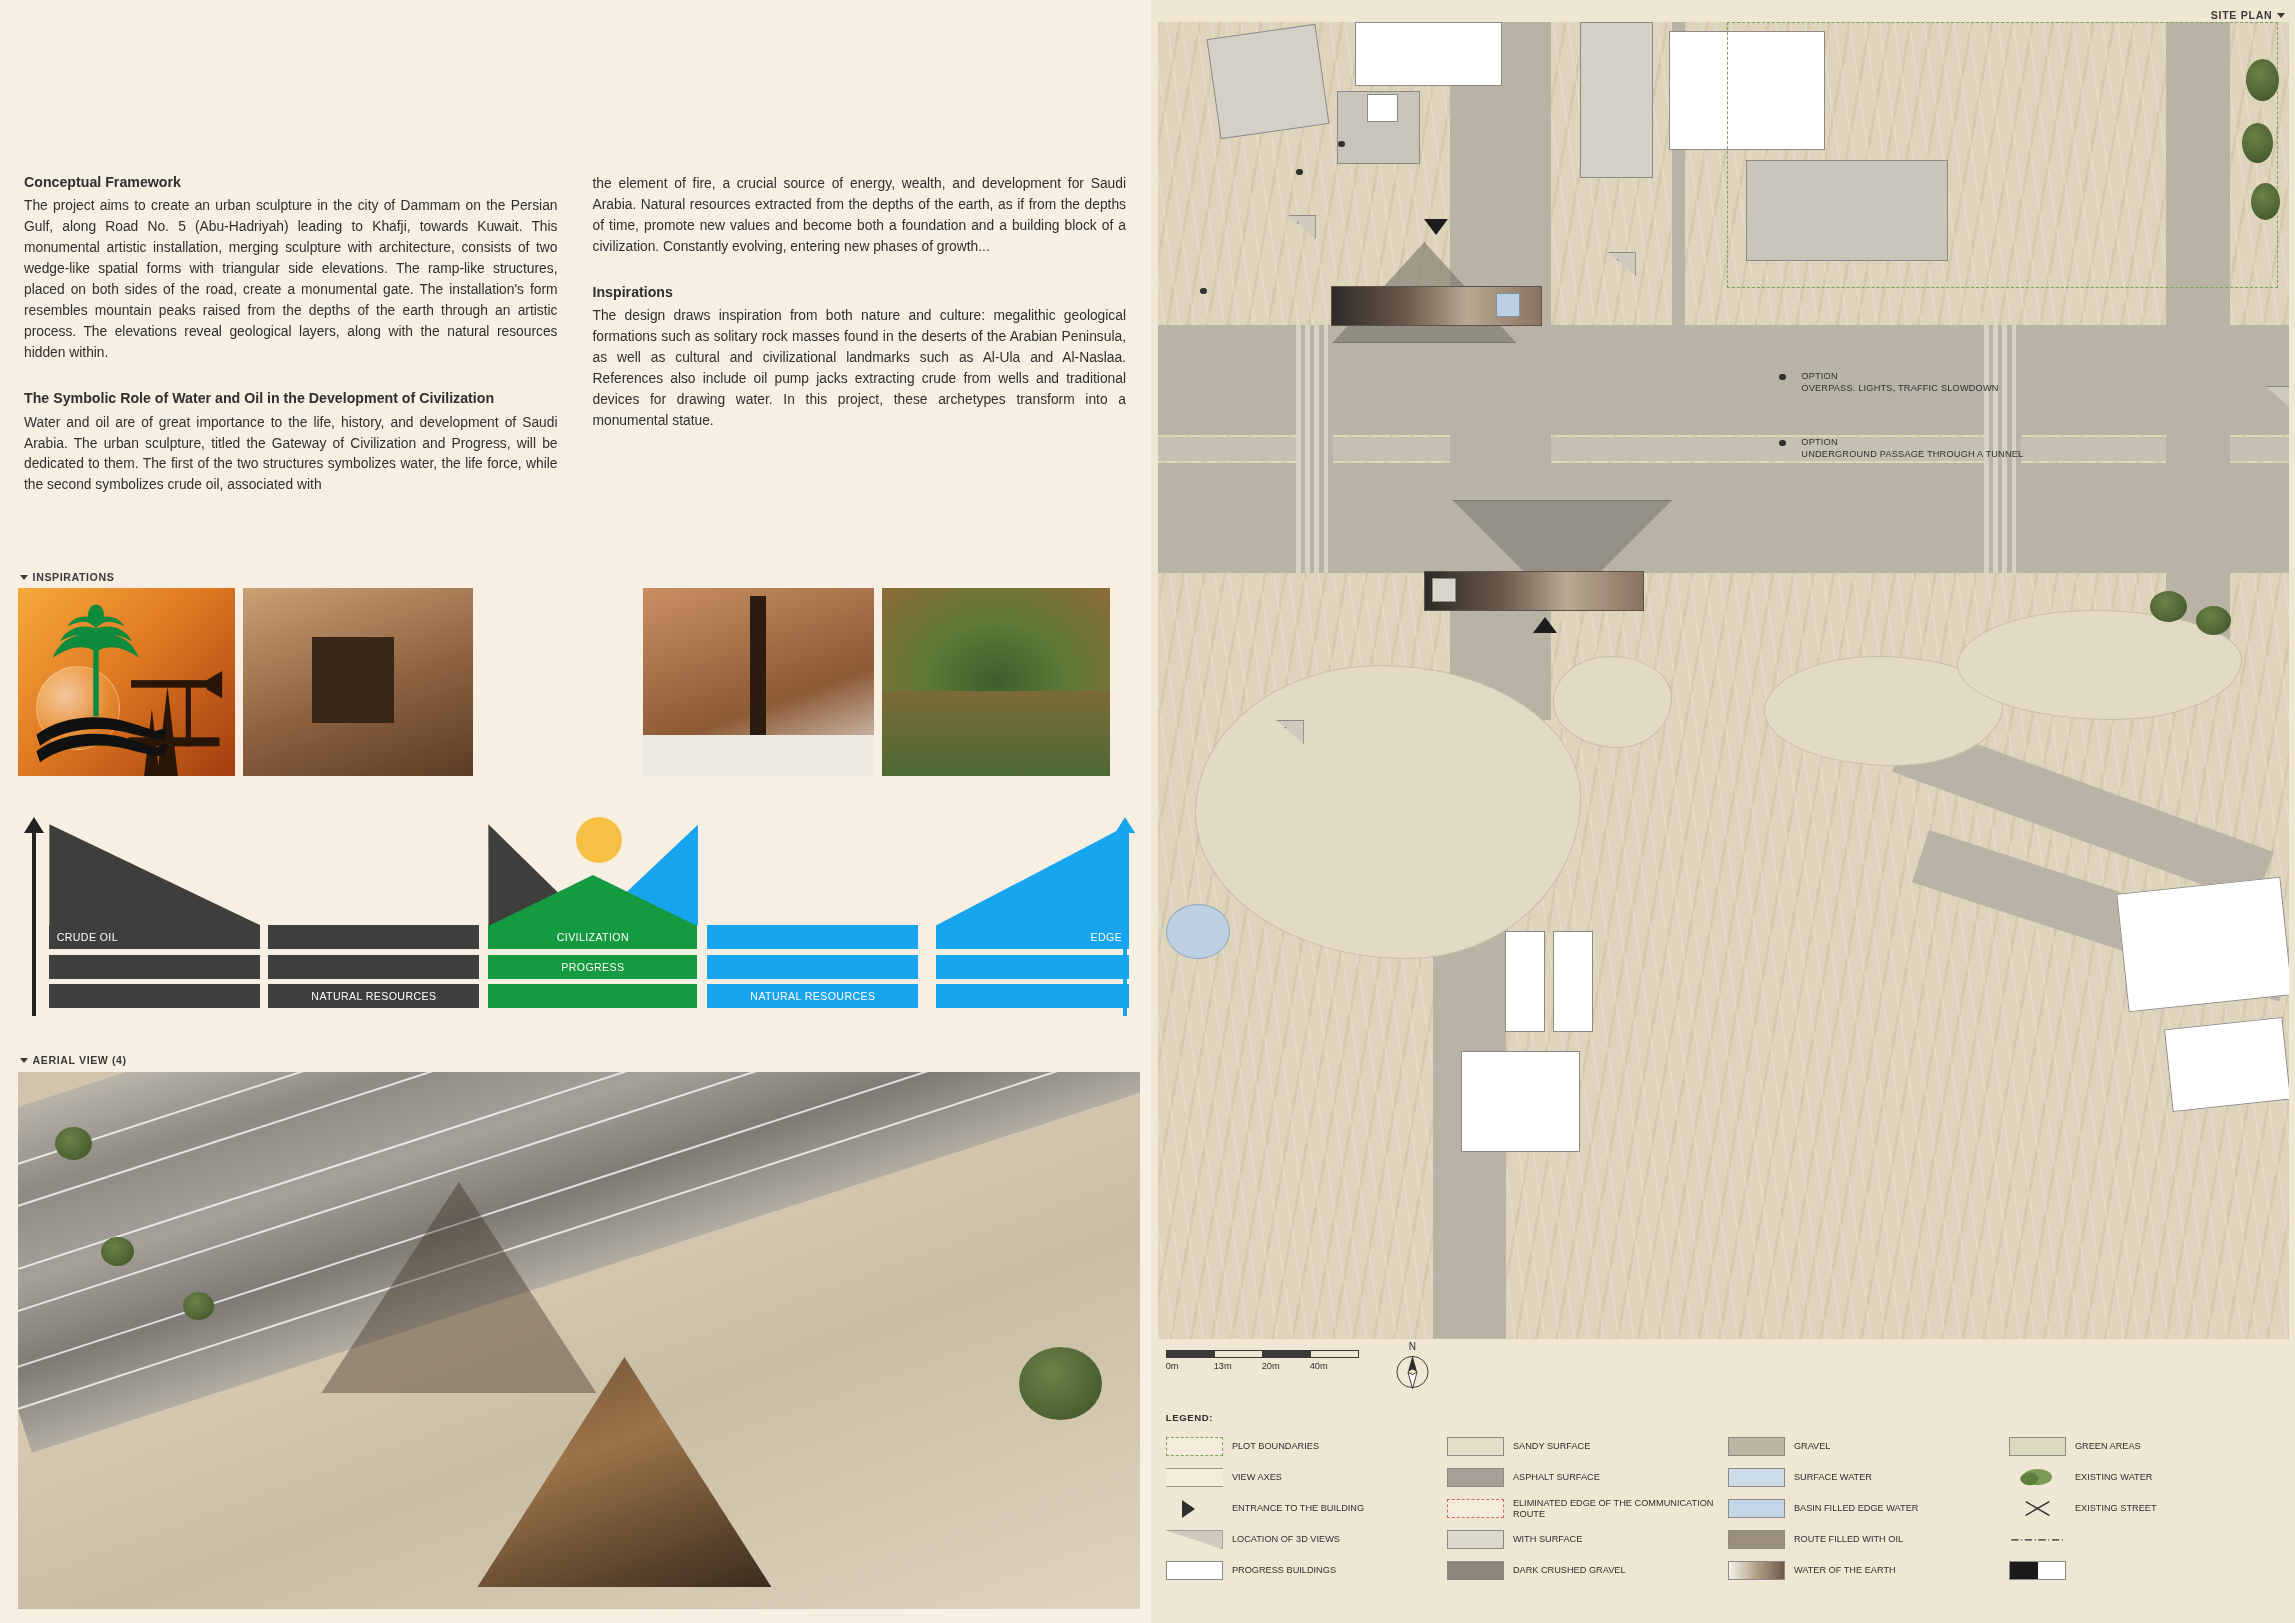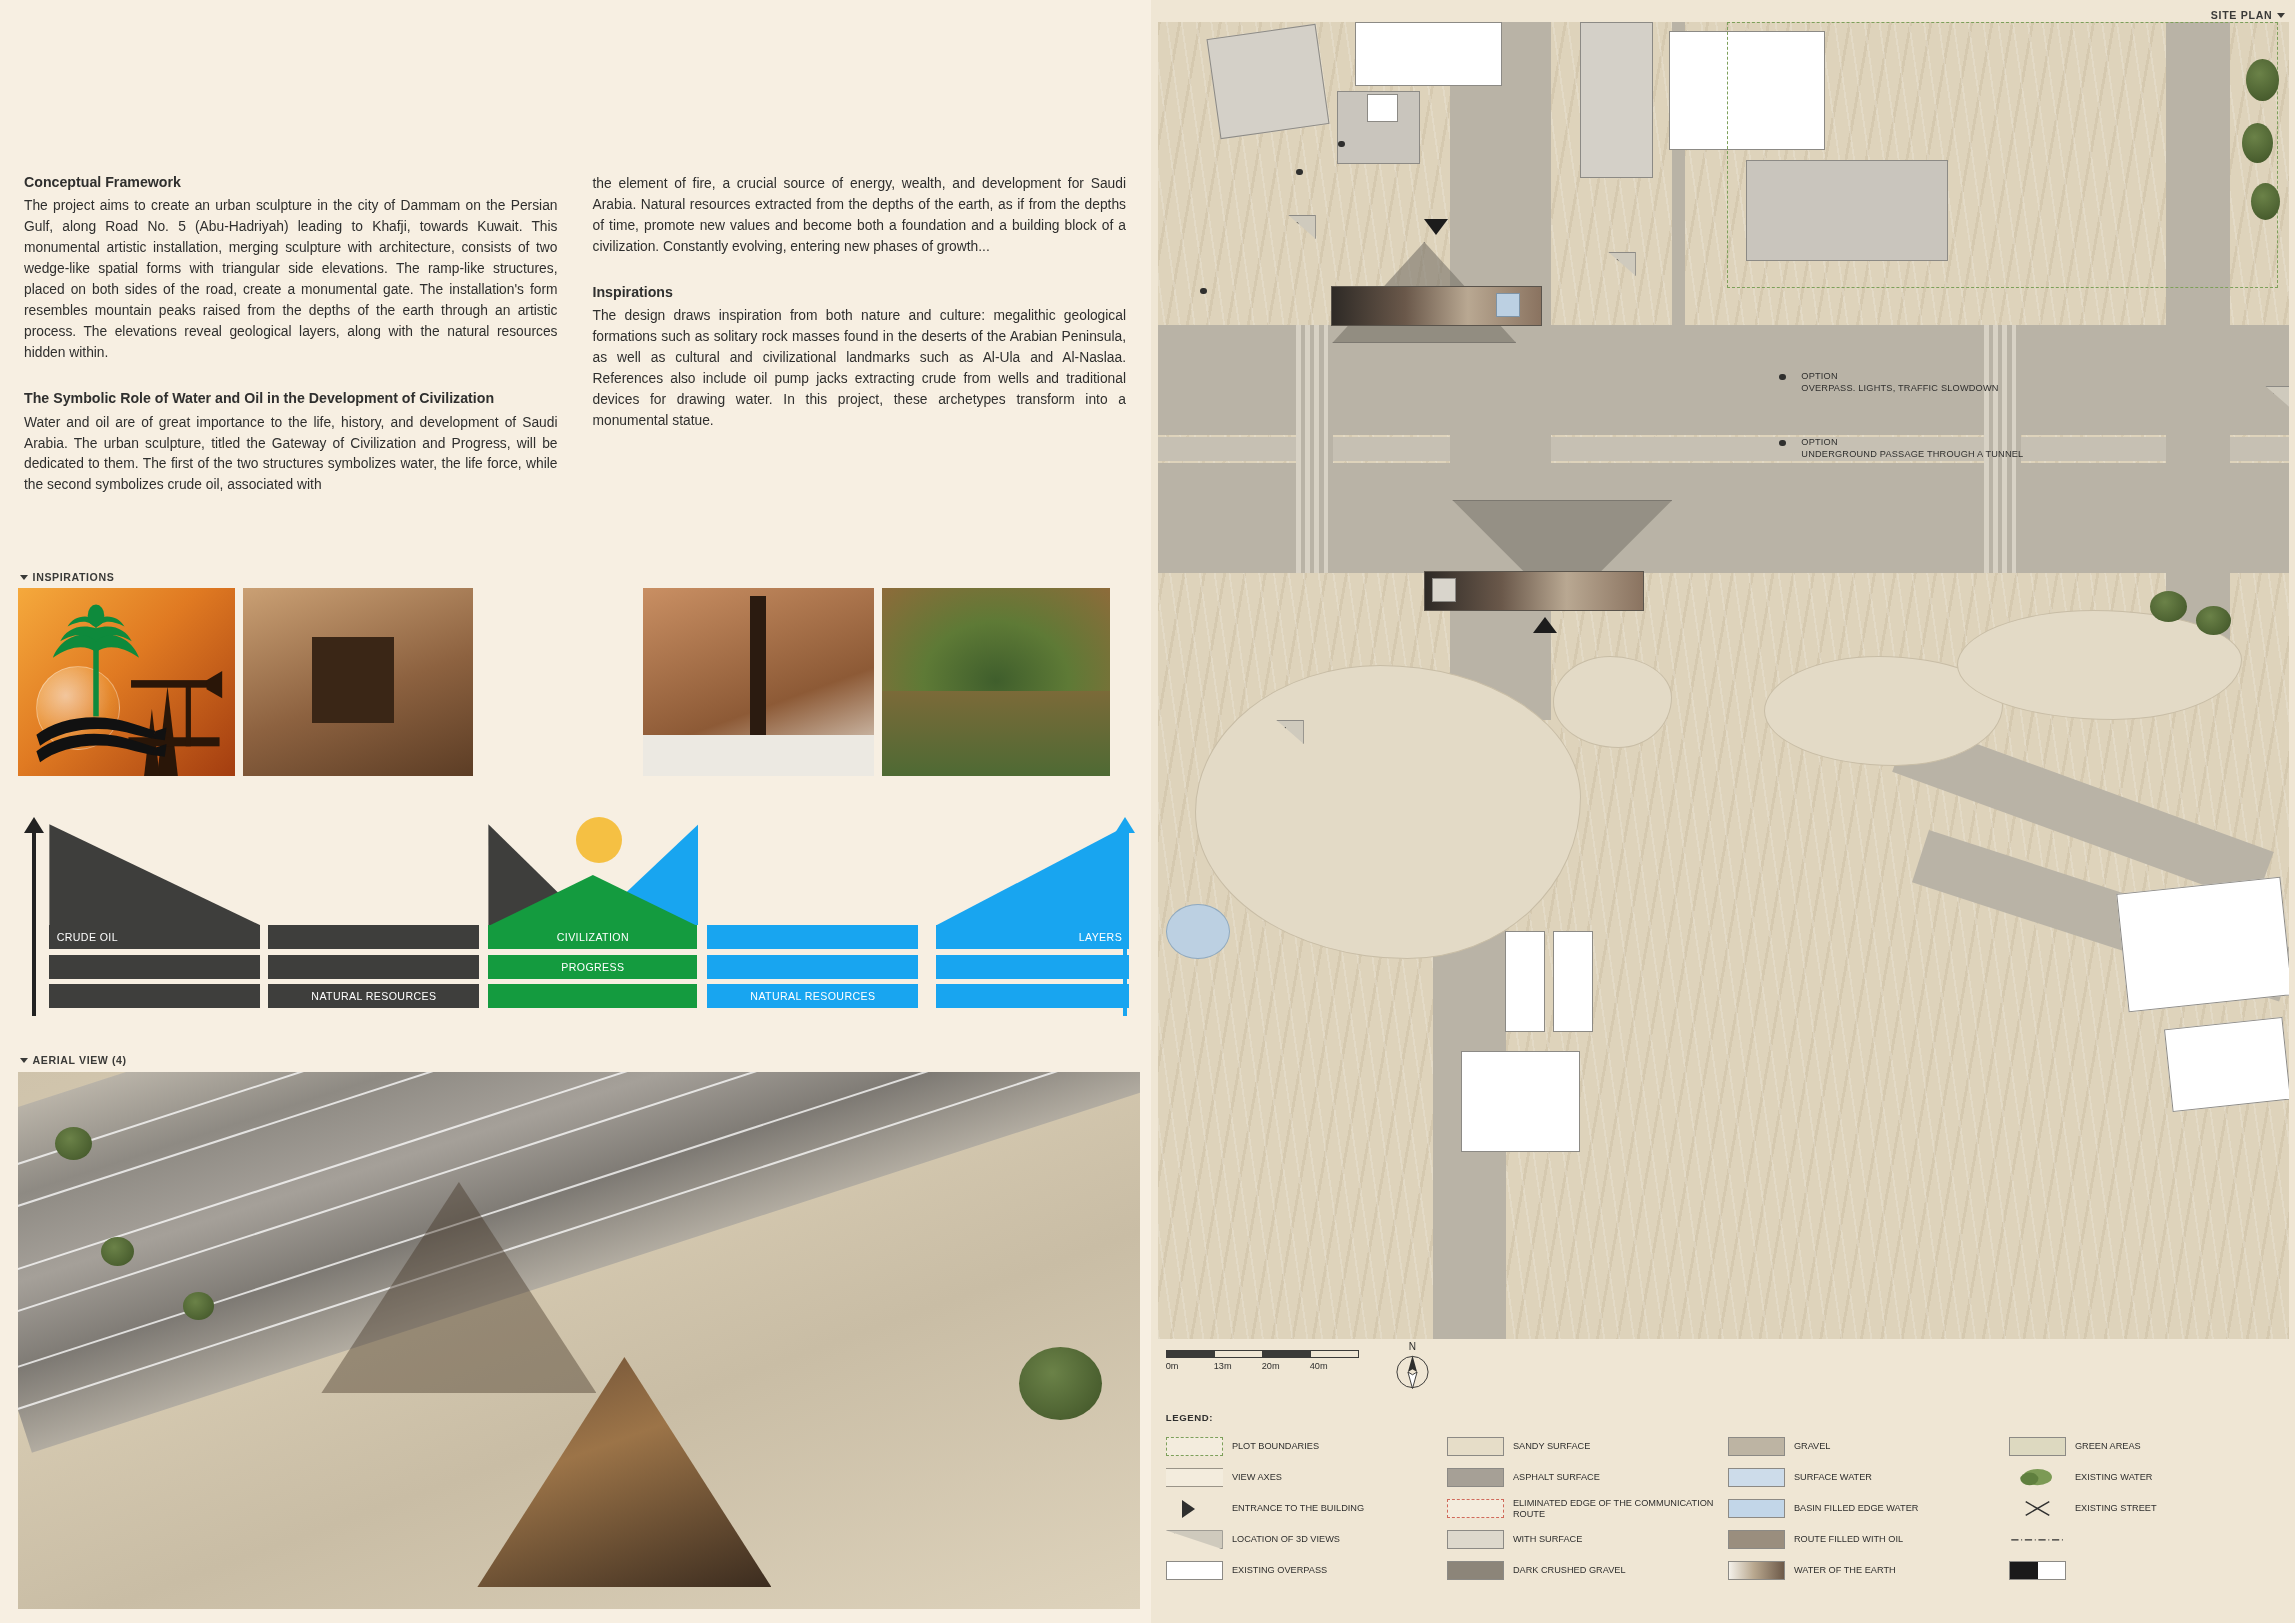--- a/index.html
+++ b/index.html
@@ -275,21 +275,21 @@
 
       <div class="bar" style="left:31px; top:108px; width:211px; background:#3e3e3c;">
         <div class="bar-lbl">CRUDE OIL</div>
       </div>
       <div class="bar" style="left:250px; top:108px; width:211px; background:#3e3e3c;"></div>
       <div class="bar" style="left:470px; top:108px; width:209px; background:#149b3f;">
         <div class="bar-lbl c">CIVILIZATION</div>
       </div>
       <div class="bar" style="left:689px; top:108px; width:211px; background:#18a5f0;"></div>
       <div class="bar" style="left:918px; top:108px; width:193px; background:#18a5f0;">
-        <div class="bar-lbl r">LAYERS</div>
+        <div class="bar-lbl r">EDGE</div>
       </div>
 
       <div class="bar" style="left:31px; top:138px; width:211px; background:#3e3e3c;"></div>
       <div class="bar" style="left:250px; top:138px; width:211px; background:#3e3e3c;"></div>
       <div class="bar" style="left:470px; top:138px; width:209px; background:#149b3f;">
         <div class="bar-lbl c">PROGRESS</div>
       </div>
       <div class="bar" style="left:689px; top:138px; width:211px; background:#18a5f0;"></div>
       <div class="bar" style="left:918px; top:138px; width:193px; background:#18a5f0;"></div>
 
@@ -452,21 +452,21 @@
                 <span class="sw-tri"></span>
               </div>
               <div class="lg-txt">ENTRANCE TO THE BUILDING</div>
             </div>
           <div class="lg-row">
               <div class="swatch sw-3d">1</div>
               <div class="lg-txt">LOCATION OF 3D VIEWS</div>
             </div>
           <div class="lg-row">
               <div class="swatch sw-existing"></div>
-              <div class="lg-txt">EXISTING OVERPASS</div>
+              <div class="lg-txt">PROGRESS BUILDINGS</div>
             </div>
         </div>
 
         <div class="legend-col">
           <div class="lg-row">
               <div class="swatch sw-sandy"></div>
               <div class="lg-txt">SANDY SURFACE</div>
             </div>
           <div class="lg-row">
               <div class="swatch sw-asphalt"></div>

